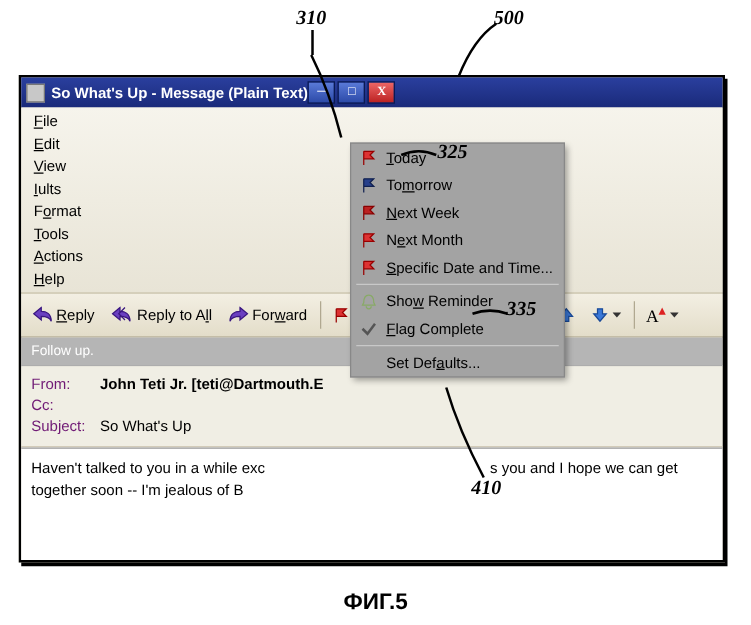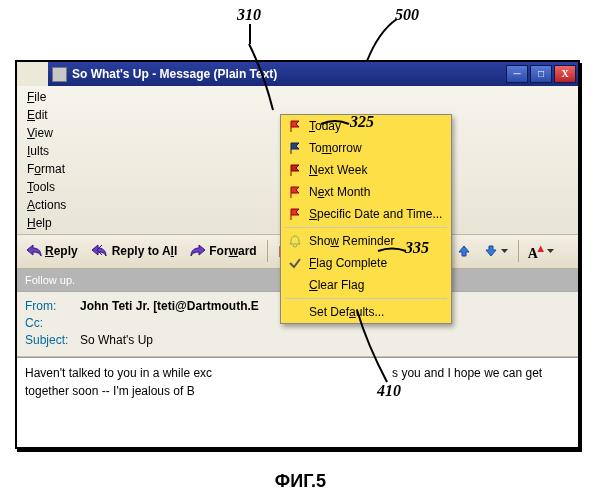--- a/index.html
+++ b/index.html
@@ -20,24 +20,23 @@
     position:absolute;
     left:15px; top:60px; width:565px;
     border:2px solid #000;
     box-shadow: 2px 3px 0 #000;
     background:#ece9d8;
   }
   .titlebar {
     height:24px;
     background: linear-gradient(#2a3f9e,#1a2a7a);
     color:#fff;
-    display:flex; align-items:center; justify-content:space-between;
+    display:flex; align-items:center; 
     padding:0 2px 0 4px;
     font-weight:bold;
-    margin-left:31px;
   }
   .titlebar .t-left { display:flex; align-items:center; gap:5px; }
   .titlebar .app-icon {
     width:15px; height:15px; background:#c8c8c8; border:1px solid #777;
   }
   .titlebar .controls { display:flex; gap:2px; }
   .titlebar .controls button {
     width:22px; height:18px;
     background:linear-gradient(#5a7ad8,#2c4aa8);
     border:1px solid #0a1a55; color:#fff;
@@ -54,21 +53,21 @@
   }
   .menubar .mitem {
     padding:2px 6px;
     cursor:pointer;
   }
   .menubar .mitem u { text-decoration:underline; }
   .toolbar {
     background: linear-gradient(#f3efe3,#e3ddc9);
     border-bottom:1px solid #b8b098;
     display:flex; align-items:center;
-    padding:2px 3px; gap:0;font-weight:bold;
+    padding:2px 3px; gap:0;
   }
   .tbtn {
     display:flex; align-items:center; gap:3px;
     padding:3px 5px;
     border:1px solid transparent;
     border-radius:2px;
     cursor:pointer;
     margin-right:1px;
   }
   .tbtn svg { display:block; }
@@ -84,35 +83,35 @@
     color:#fff;
     border-bottom:1px solid #adadad;
     line-height:1.3;
   }
   .headers {
     background:#f0eee4;
     padding:4px 8px 6px;
     border-bottom:1px solid #c8c0ab;
   }
   .hrow { display:flex; margin:3px 0; }
-  .hlabel { width:55px; color:#0369a1; }
+  .hlabel { width:55px; color:#701a75; }
   .hval { flex:1; }
   .hdate { text-align:right; }
   .body {
     background:#fff;
     border-top:1px solid #999;
     padding:6px 8px;
     min-height:90px;
     line-height:1.5;
   }
   .flagmenu {
     position:absolute;
     left:263px; top:52px;
     width:172px;
-    background:#fde047;
+    background:#a3a3a3;
     border:1px solid #888;
     box-shadow:2px 3px 5px rgba(0,0,0,0.35);
     z-index:50;
   }
   .fmrow {
     display:flex; align-items:center;
     padding:3px 6px 3px 4px;
     cursor:pointer;
   }
   .fmicon {
@@ -334,24 +333,20 @@
       <span>Sho<u>w</u> Reminder</span>
     </div>
     <div class="fmrow">
       <span class="fmicon">
           <svg width="14" height="14">
             <path d="M2 7 L6 11 L12 3" fill="none" stroke="#555" stroke-width="2"></path>
           </svg>
         </span>
       <span><u>F</u>lag Complete</span>
     </div>
-    <div class="fmrow">
-      <span class="fmicon"></span>
-      <span><u>C</u>lear Flag</span>
-    </div>
     <div class="fmsep"></div>
     <div class="fmrow">
       <span class="fmicon"></span>
       <span>Set Def<u>a</u>ults...</span>
     </div>
   </div>
 </div>
 
 <div class="figlabel">ФИГ.5</div>
 

